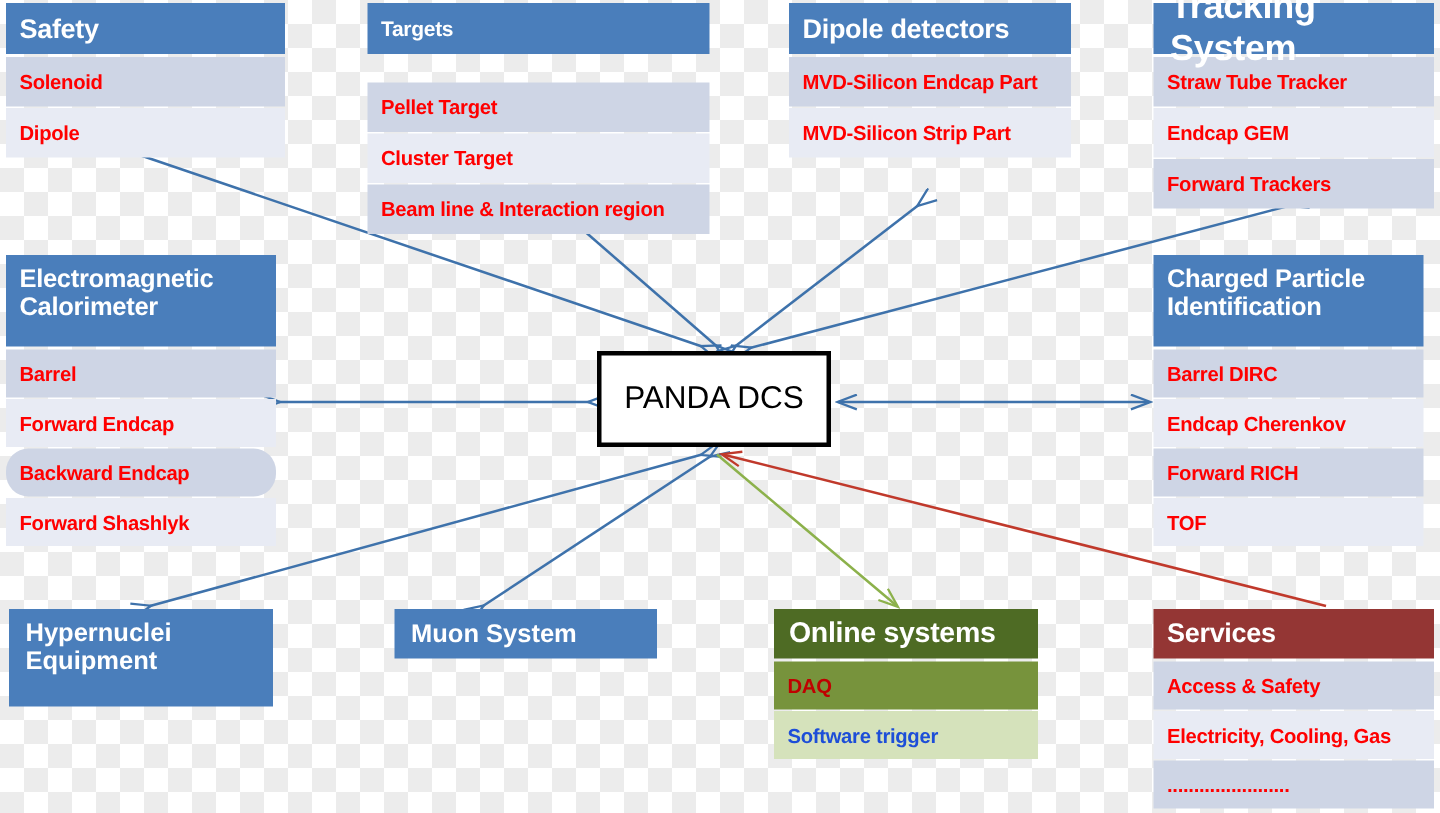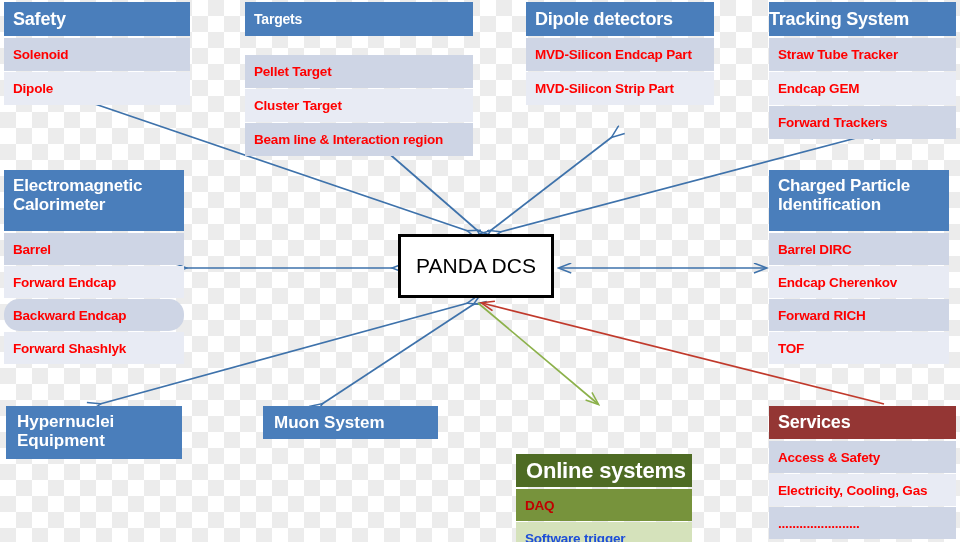--- a/index.html
+++ b/index.html
@@ -176,21 +176,21 @@
     </div>
     <div class="trow alt0" style="height:33px; margin-top:2px;">
       <span>MVD-Silicon Endcap Part</span>
     </div>
     <div class="trow alt1" style="height:33px; margin-top:1px;">
       <span>MVD-Silicon Strip Part</span>
     </div>
   </div>
 
   <div class="table" style="left:769px; top:2px; width:187px;">
-    <div class="thead blue" style="height:34px; font-size:18px; padding-left:0;">
+    <div class="thead blue" style="height:34px; font-size:24px; padding-left:11px;">
       <span>Tracking System</span>
     </div>
     <div class="trow alt0" style="height:33px; margin-top:2px;">
       <span>Straw Tube Tracker</span>
     </div>
     <div class="trow alt1" style="height:33px; margin-top:1px;">
       <span>Endcap GEM</span>
     </div>
     <div class="trow alt0" style="height:33px; margin-top:1px;">
       <span>Forward Trackers</span>
@@ -232,31 +232,31 @@
     </div>
     <div class="trow alt1" style="height:32px; margin-top:1px;">
       <span>TOF</span>
     </div>
   </div>
 
   <div id="panda-dcs">
     <span>PANDA DCS</span>
   </div>
 
-  <div class="solidbox" style="left:6px; top:406px; width:176px; height:53px; font-size:17px; display:block; padding-top:6px;">
+  <div class="solidbox" style="left:6px; top:406px; width:176px; height:65px; font-size:17px; display:block; padding-top:6px;">
     <span class="h-2line">Hypernuclei</span>
     <span class="h-2line">Equipment</span>
   </div>
 
   <div class="solidbox" style="left:263px; top:406px; width:175px; height:33px; font-size:17px;">
     <span>Muon System</span>
   </div>
 
   <div class="table" style="left:516px; top:406px; width:176px;">
-    <div class="thead green" style="height:33px; font-size:22px; padding-left:10px;margin-top:48px;">
+    <div class="thead green" style="height:33px; font-size:19px; padding-left:10px;">
       <span>Online systems</span>
     </div>
     <div class="trow g0" style="height:32px; margin-top:2px;">
       <span>DAQ</span>
     </div>
     <div class="trow g1" style="height:32px; margin-top:1px;">
       <span>Software trigger</span>
     </div>
   </div>
 

